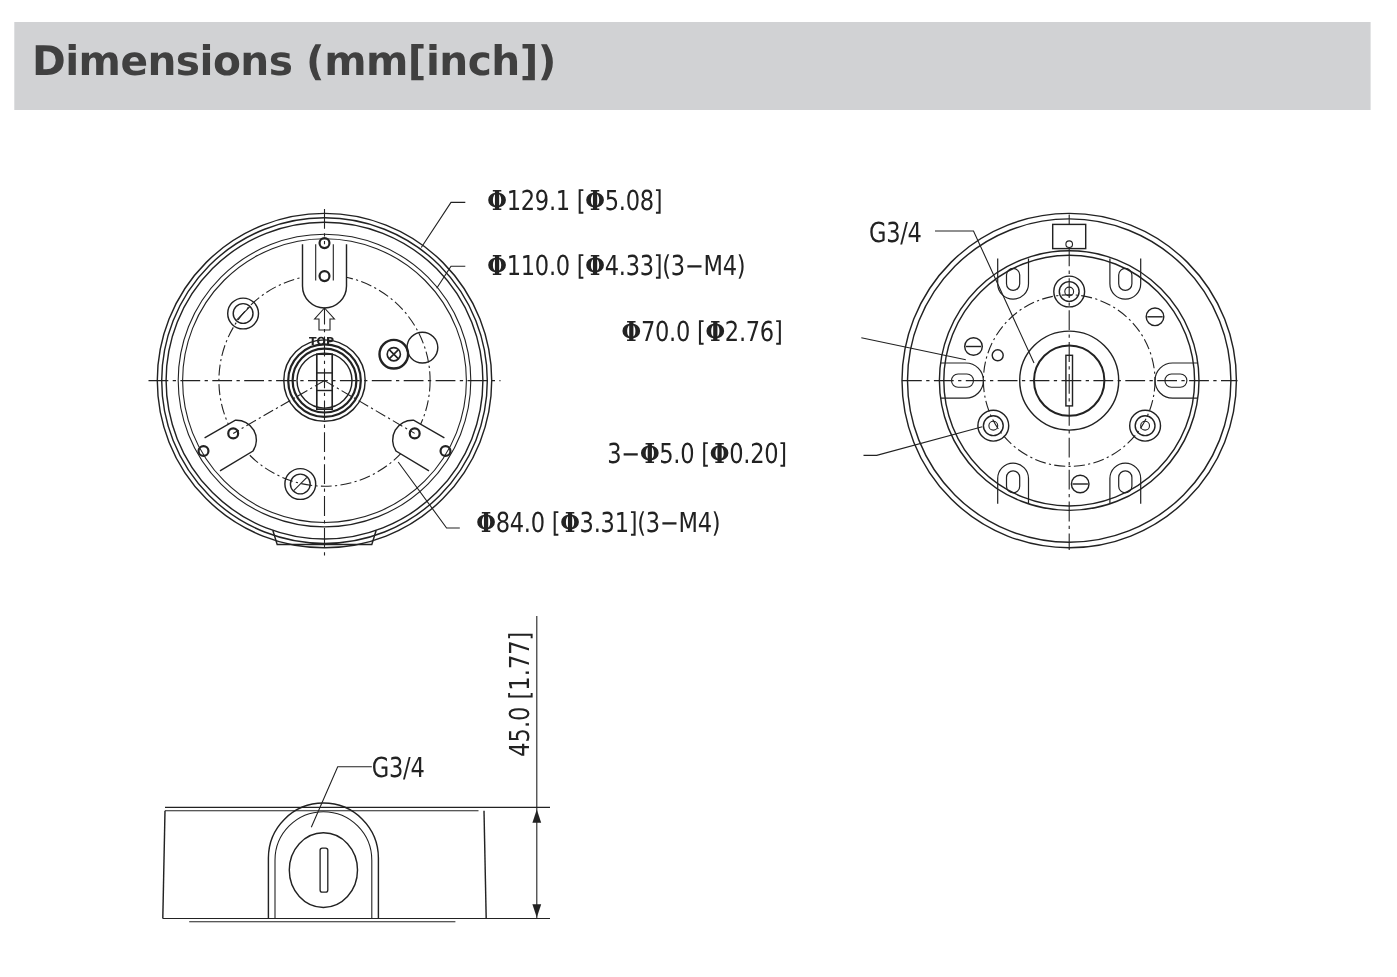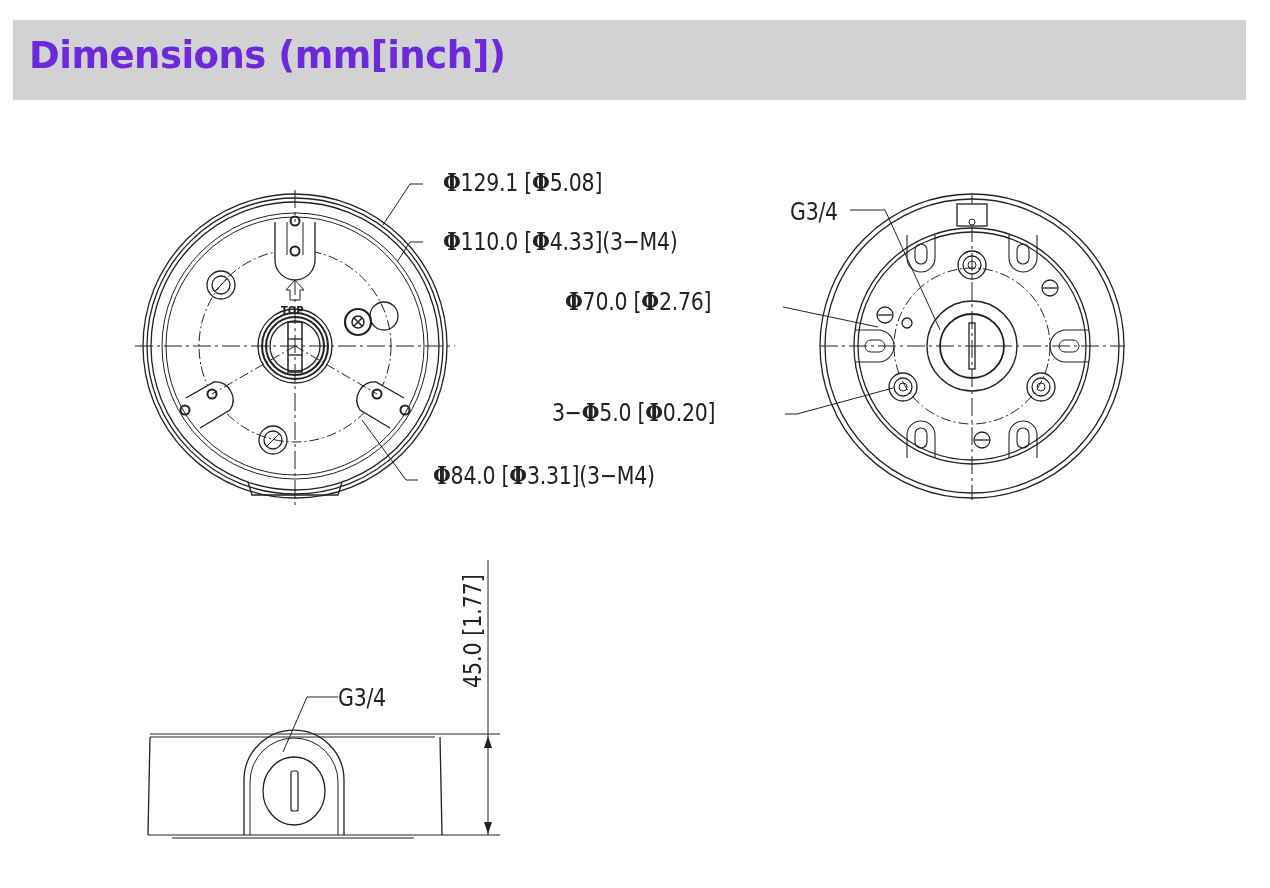--- a/index.html
+++ b/index.html
@@ -1,18 +1,18 @@
 <!DOCTYPE html>
 <html><head>
 <meta charset="utf-8">
 <style>
   html, body { margin:0; padding:0; background:#ffffff; }
   body { width:1270px; height:888px; position:relative; overflow:hidden; font-family:"Liberation Sans", sans-serif; }
   .header-bar { position:absolute; left:13px; top:20px; width:1233px; height:80px; background:#d1d2d4; }
-  .header-title { position:absolute; left:29px; top:34px; font-family:"DejaVu Sans", sans-serif; font-weight:bold; font-size:37px; color:#6d28d9; letter-spacing:-0.5px; white-space:nowrap; }
+  .header-title { position:absolute; left:29px; top:34px; font-family:"DejaVu Sans", sans-serif; font-weight:bold; font-size:37px; color:#404040; letter-spacing:-0.5px; white-space:nowrap; }
   .label { position:absolute; font-family:"DejaVu Sans", sans-serif; font-size:25px; color:#222; white-space:nowrap; transform:scaleX(0.82); transform-origin:left top; letter-spacing:-0.3px; }
   .phi { font-family:"DejaVu Serif", serif; font-weight:bold; }
   .vlabel { position:absolute; left:458px; top:565px; width:150px; font-family:"DejaVu Sans", sans-serif; font-size:25px; color:#222; white-space:nowrap; transform-origin:left top; transform:rotate(-90deg) scaleX(0.82) translateX(-150px); }
   svg { position:absolute; left:0; top:0; }
 </style>
 </head>
 <body>
 
 <div class="header-bar"></div>
 <div class="header-title">Dimensions (mm[inch])</div>

